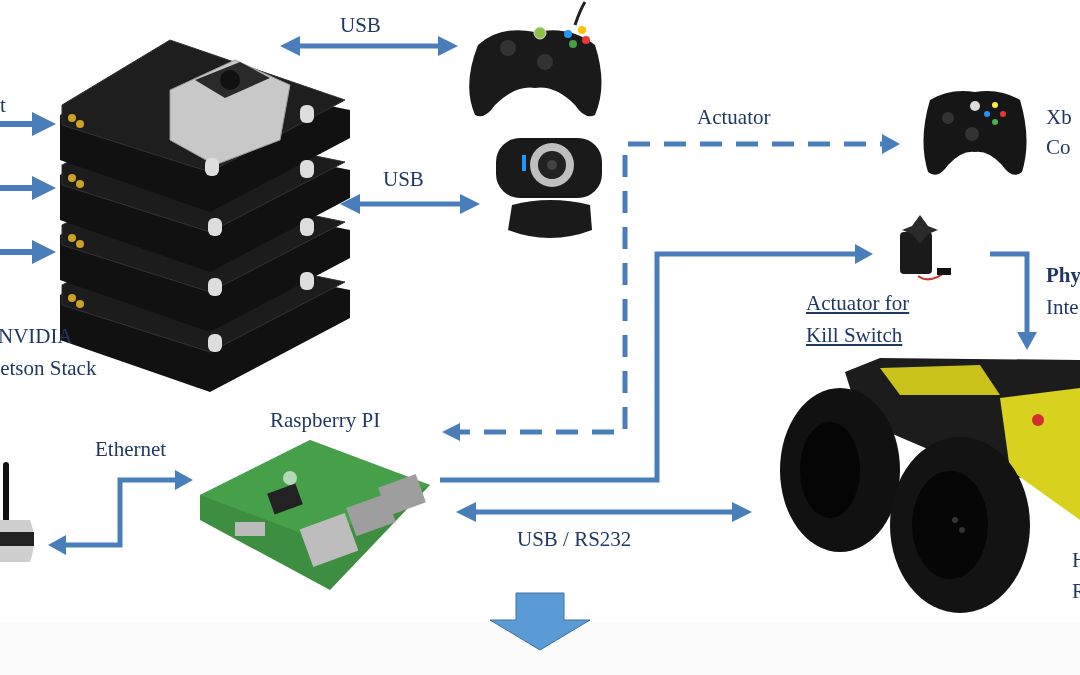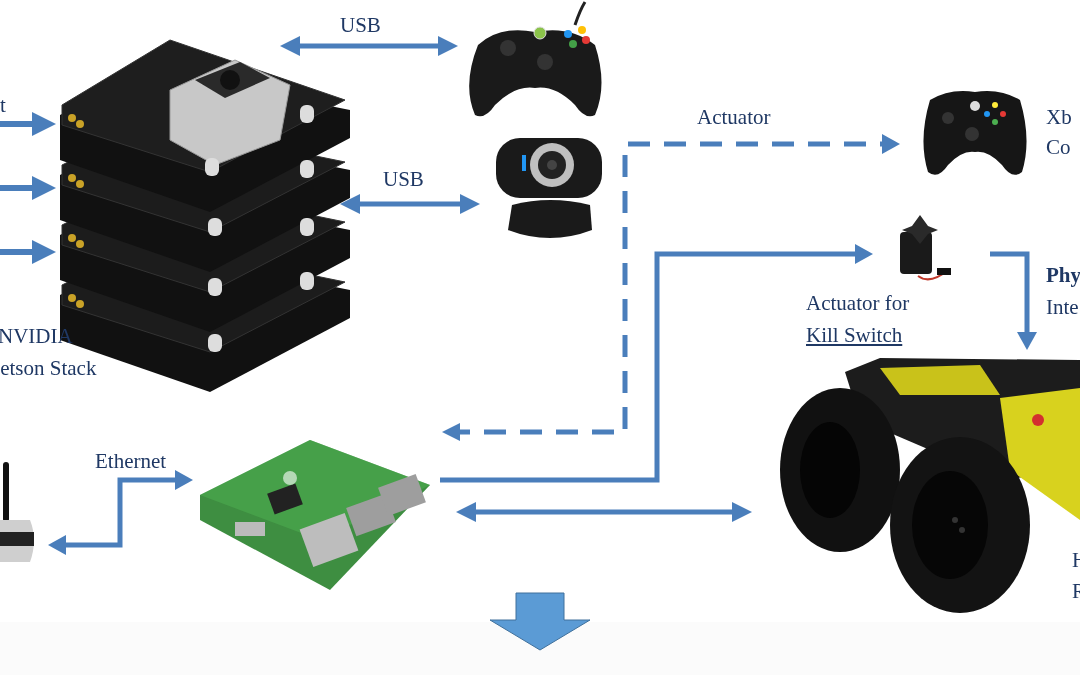--- a/index.html
+++ b/index.html
@@ -164,22 +164,24 @@
 
     <polygon points="516,593 564,593 564,620 590,620 540,650 490,620 516,620" fill="#5b9bd5" stroke="#41719c" stroke-width="1"></polygon>
   </svg>
 
   <div class="lbl" style="left:0px;top:92px;">t</div>
   <div class="lbl" style="left:340px;top:12px;">USB</div>
   <div class="lbl" style="left:383px;top:166px;">USB</div>
   <div class="lbl" style="left:697px;top:104px;">Actuator</div>
   <div class="lbl" style="left:1046px;top:104px;text-align:center;">Xb</div>
   <div class="lbl" style="left:1046px;top:134px;">Co</div>
-  <div class="lbl" style="left:806px;top:290px;">Actuator for</div>
+  <div class="lbl" style="left:806px;top:290px;text-decoration:underline;">Actuator for</div>
   <div class="lbl" style="left:806px;top:322px;text-decoration:underline;">Kill Switch</div>
   <div class="lbl" style="left:1046px;top:262px;font-weight:bold;">Phy</div>
   <div class="lbl" style="left:1046px;top:294px;">Inte</div>
   <div class="lbl" style="left:-2px;top:323px;">NVIDIA</div>
   <div class="lbl" style="left:-8px;top:355px;">Jetson Stack</div>
-  <div class="lbl" style="left:95px;top:448px;">Ethernet</div>
+  <div class="lbl" style="left:270px;top:407px;">Raspberry PI</div>
+  <div class="lbl" style="left:95px;top:436px;">Ethernet</div>
+  <div class="lbl" style="left:517px;top:526px;">USB / RS232</div>
   <div class="lbl" style="left:1072px;top:547px;">H</div>
   <div class="lbl" style="left:1072px;top:578px;">R</div>
 </div>
 
 </body></html>

